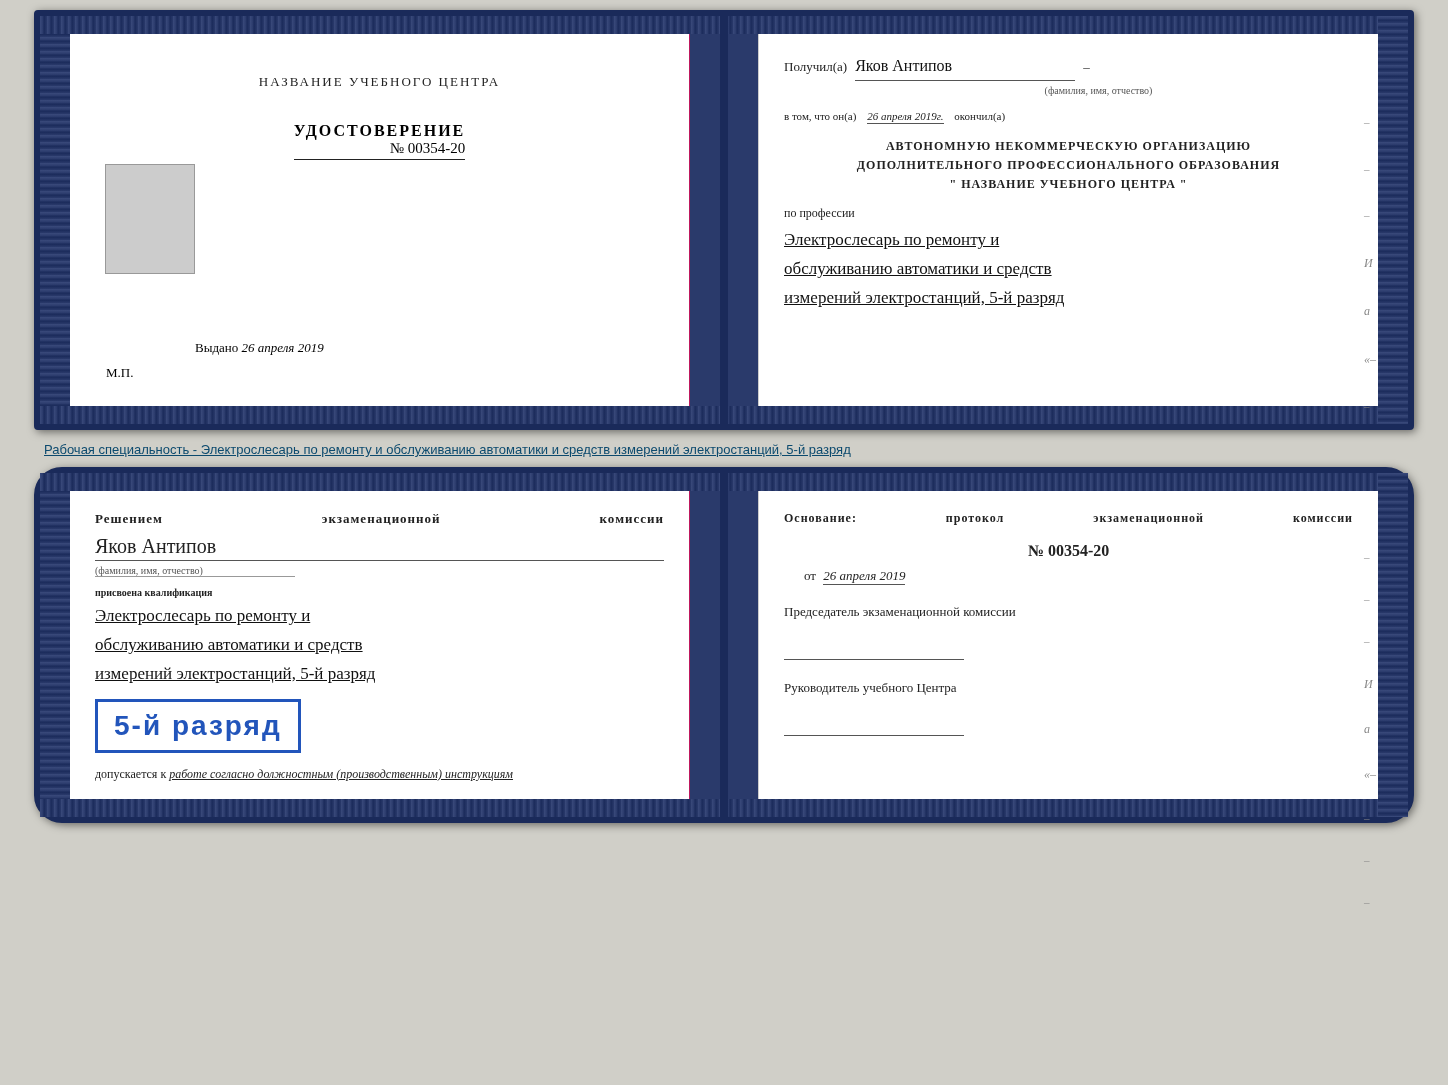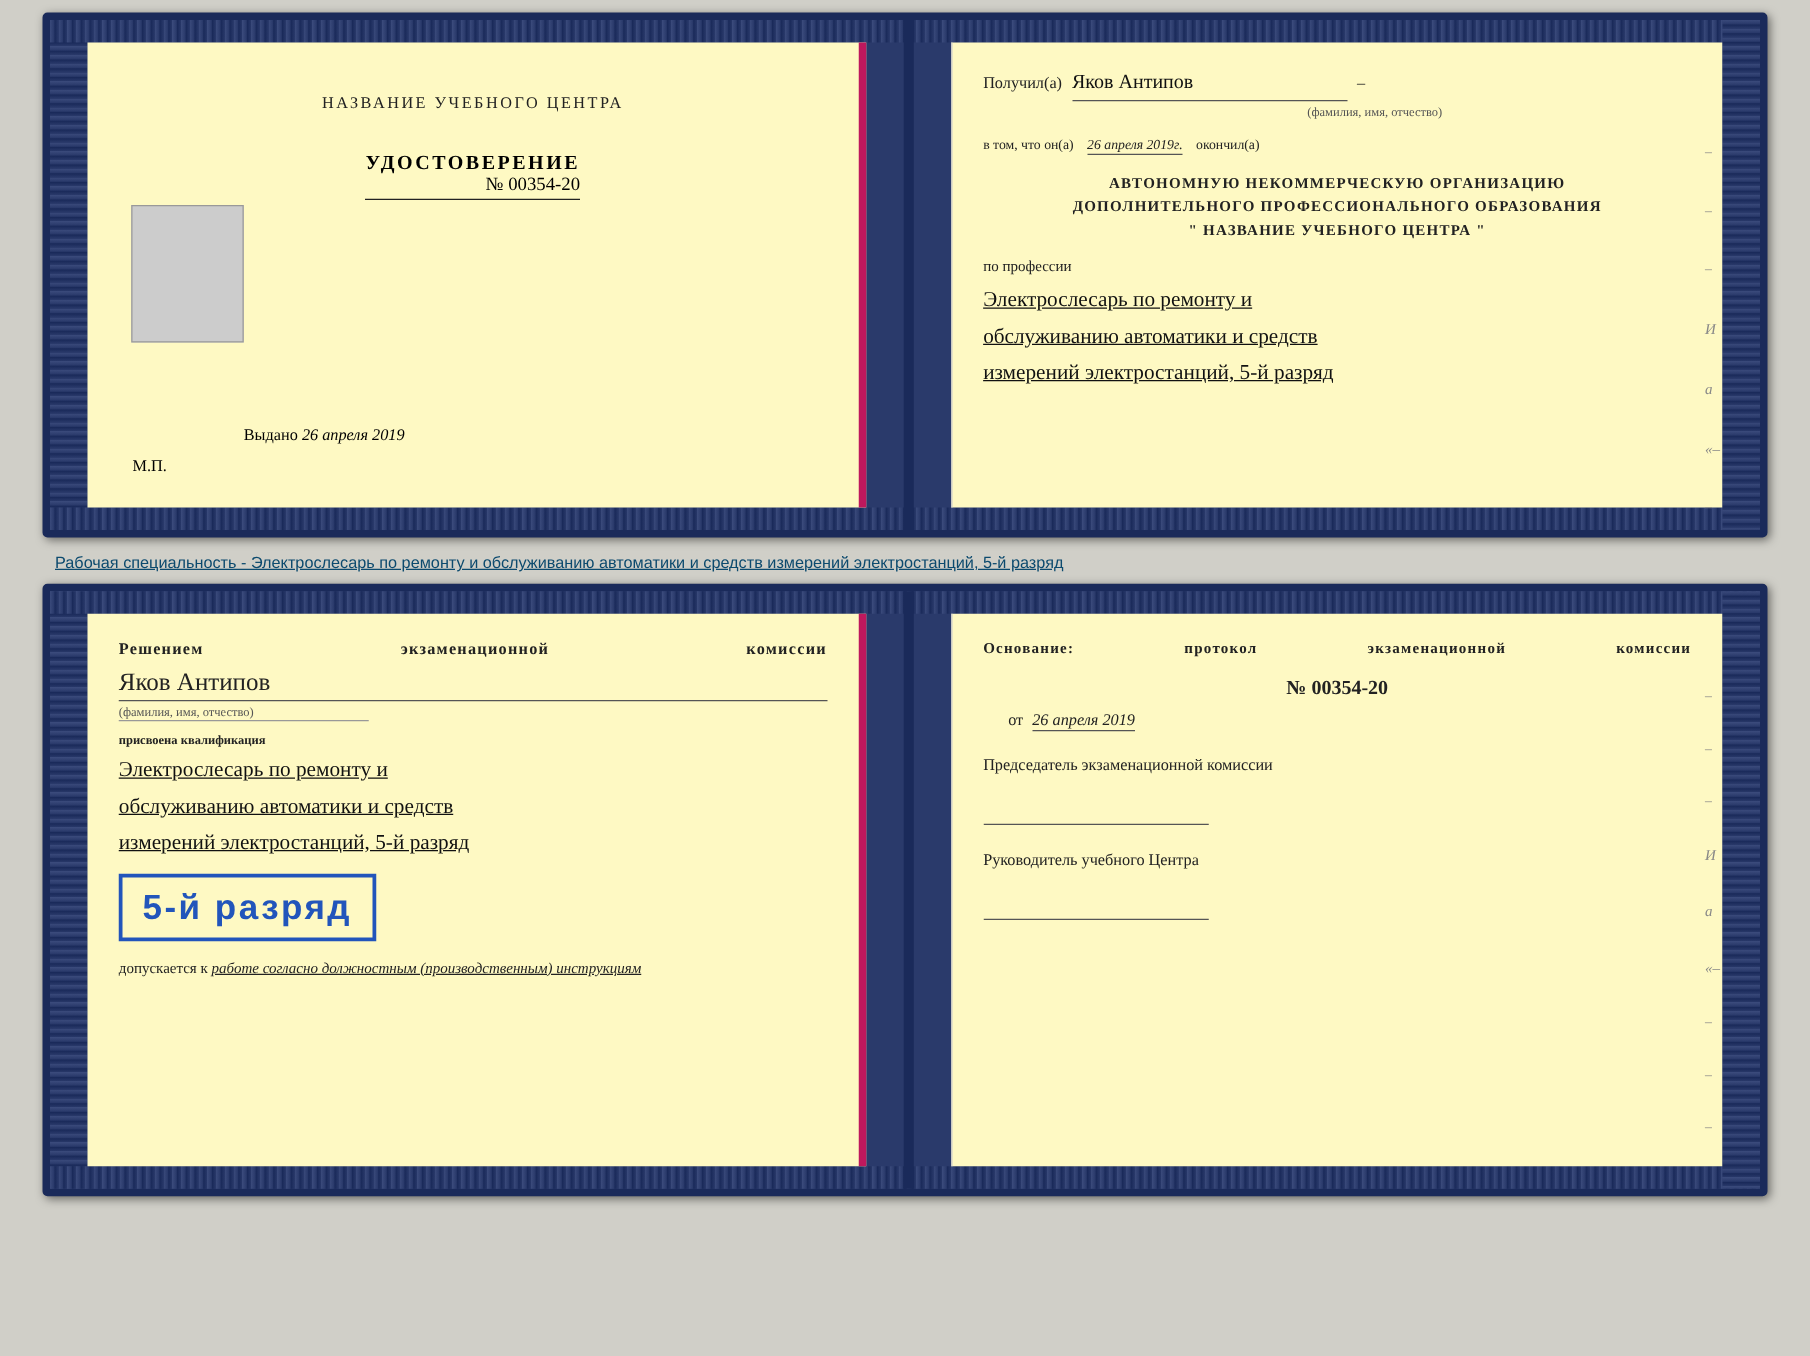--- a/index.html
+++ b/index.html
@@ -25,21 +25,22 @@
       width: 1380px;
       position: relative;
       box-shadow: 2px 2px 8px rgba(0,0,0,0.5);
     }
 
     .book-top {
       height: 420px;
     }
 
     .book-bottom {
-      height: 490px;
+      height: 356px;
+      border-radius: 28px;
     }
 
     
     .book::before {
       content: '';
       position: absolute;
       left: 0; top: 0; bottom: 0;
       width: 30px;
       background: repeating-linear-gradient(
         to bottom,
@@ -74,29 +75,29 @@
       bottom: 0; left: 0; right: 0;
       height: 18px;
       background: repeating-linear-gradient(
         to right,
         #3a4a7b 0px, #2a3a6b 3px, #1a2a5a 4px, #2a3a6b 7px
       );
     }
 
     
     .page {
-      background: #fef9c3;
+      background: #ffffff;
       flex: 1;
       margin: 18px 30px;
       padding: 20px 25px;
       position: relative;
     }
 
     .page-left {
-      border-right: 6px solid #be185d;
+      border-right: 1px solid #be185d;
     }
 
     .page-right {
       border-left: 1px solid #ccc;
     }
 
     
     .center-spine {
       width: 8px;
       background: #1a2a5a;

